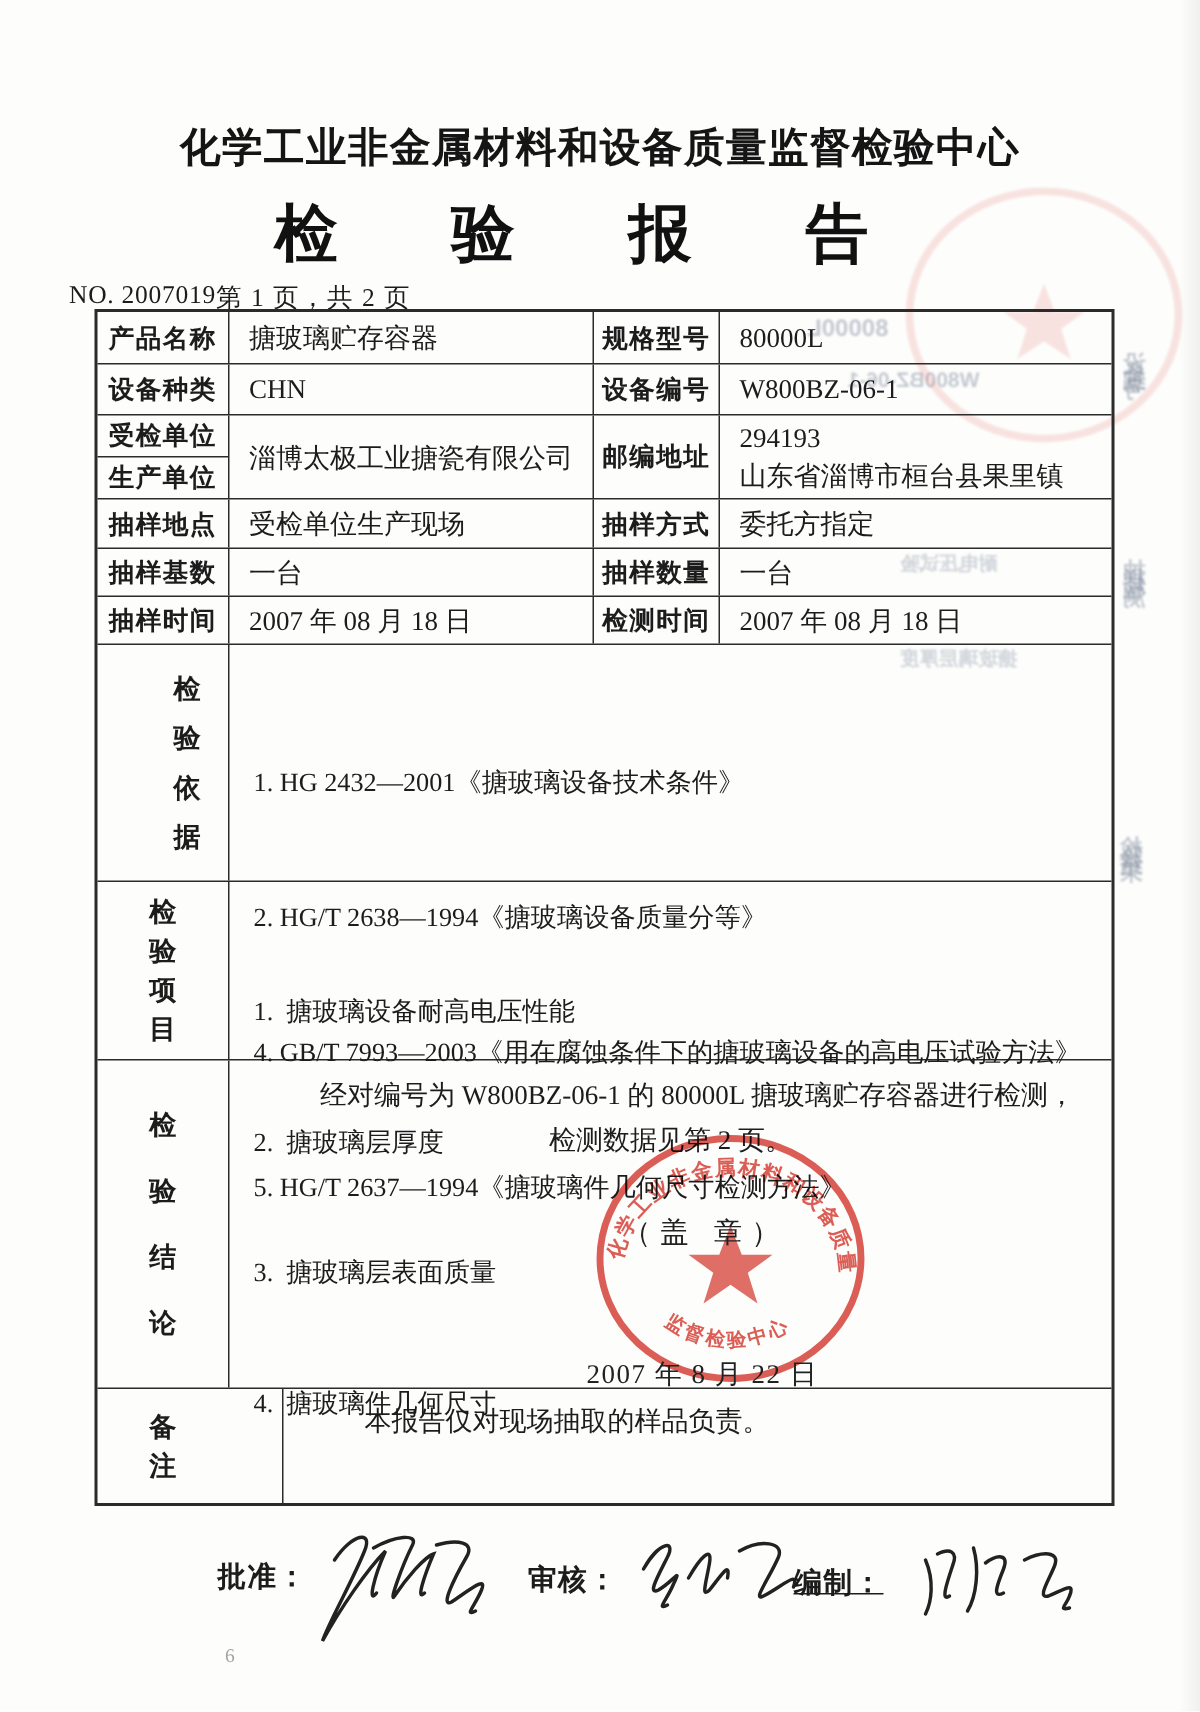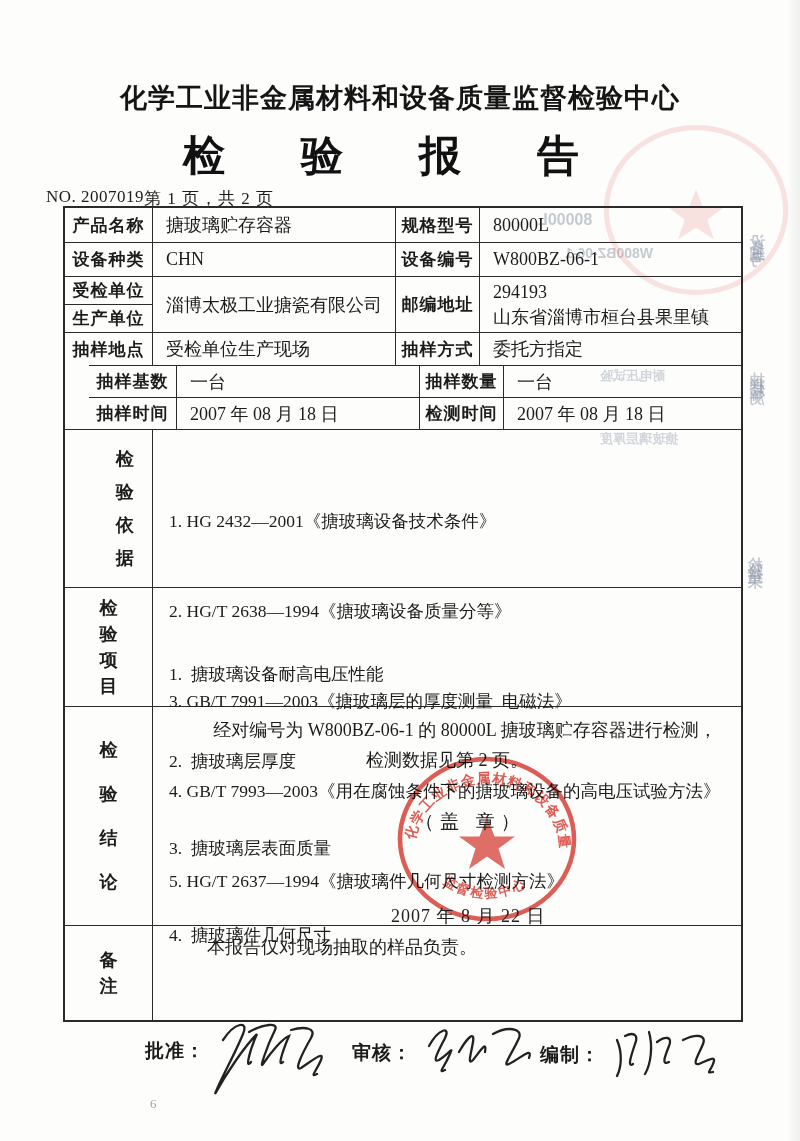--- a/index.html
+++ b/index.html
@@ -19,22 +19,22 @@
   .meta-line { position:absolute; top:187px; left:46px; width:680px; display:flex;
                font-size:17px; }
   .report-no { letter-spacing:0.5px; }
   .page-info { letter-spacing:1px; }
 
   
   .form { position:absolute; left:63px; top:206px; width:680px; border:2px solid #2b2b2b;
           display:flex; flex-direction:column; background:transparent; }
   .row { display:flex; border-top:1.6px solid #2b2b2b; }
   .row.first { border-top:none; }
-  .r35 { height:34px; } .r56 { height:56px; } .r34 { height:33px; } .r33 { height:32px;margin-left:24px; }
-  .r-basis { height:158px; } .r-items { height:119px; } .r-concl { height:219px; } .r-remark { height:95px; }
+  .r35 { height:34px; } .r56 { height:56px; } .r34 { height:33px; } .r33 { height:32px; }
+  .r-basis { height:158px; } .r-items { height:119px; } .r-concl { height:219px; } .r-remark { height:77px;gap:36px; }
   .c1 { width:87px; display:flex; align-items:center; justify-content:center; }
   .c2 { width:243px; border-left:1.6px solid #2b2b2b; display:flex; align-items:center; padding-left:13px; }
   .c3 { width:84px;  border-left:1.6px solid #2b2b2b; display:flex; align-items:center; justify-content:center; }
   .c4 { flex:1; border-left:1.6px solid #2b2b2b; display:flex; align-items:center; padding-left:13px; }
   .lbl { font-family:"Liberation Sans", sans-serif; font-weight:600; font-size:17px; letter-spacing:1px; }
   .val { font-size:18px; }
   .sublabels { display:flex; flex-direction:column; width:87px; }
   .sub { height:28px; display:flex; align-items:center; justify-content:center; }
   .sub + .sub { border-top:1.4px solid #2b2b2b; }
   .twolines { display:flex; flex-direction:column; justify-content:center; line-height:25px; }
@@ -54,21 +54,21 @@
            mix-blend-mode:multiply; opacity:0.88; }
   .stamp-bleed { position:absolute; left:598px; top:112px; width:196px; height:196px;
                  opacity:0.14; transform:scaleX(-1); filter:blur(0.7px); z-index:0; }
 
   
   .sig-row { position:absolute; left:0; top:1024px; width:709px; height:90px; }
   .sig-label { position:absolute; font-family:"Liberation Sans", sans-serif; font-weight:600;
                font-size:19px; letter-spacing:1px; }
   .sig-label.approve { left:145px; top:14px; }
   .sig-label.review  { left:352px; top:16px; }
-  .sig-label.prepare { left:540px; top:18px; }
+  .sig-label.prepare { left:529px; top:18px;text-decoration:underline; }
   .sig-svg { position:absolute; }
   .sig-svg.s1 { left:205px; top:-12px; }
   .sig-svg.s2 { left:415px; top:-8px; }
   .sig-svg.s3 { left:605px; top:-4px; }
   .sig-svg path { fill:none; stroke:#222; stroke-width:2.3; stroke-linecap:round; }
 
   
   .bleed { position:absolute; color:rgba(120,132,150,0.42); transform:scaleX(-1);
            filter:blur(0.6px); font-family:"Liberation Sans", sans-serif; font-weight:600;
            white-space:nowrap; z-index:0; }
@@ -160,21 +160,20 @@
     </div>
 
     <div class="row r-basis">
       <div class="c1">
         <div class="vlabel lh-basis">检验依据</div>
       </div>
       <div class="content">
         <div class="list">
           <div>1. HG 2432—2001《搪玻璃设备技术条件》</div>
           <div>2. HG/T 2638—1994《搪玻璃设备质量分等》</div>
-          <div>3. GB/T 7991—2003《搪玻璃层的厚度测量  电磁法》</div>
           <div>4. GB/T 7993—2003《用在腐蚀条件下的搪玻璃设备的高电压试验方法》</div>
           <div>5. HG/T 2637—1994《搪玻璃件几何尺寸检测方法》</div>
         </div>
       </div>
     </div>
 
     <div class="row r-items">
       <div class="c1">
         <div class="vlabel lh-items">检验项目</div>
       </div>

